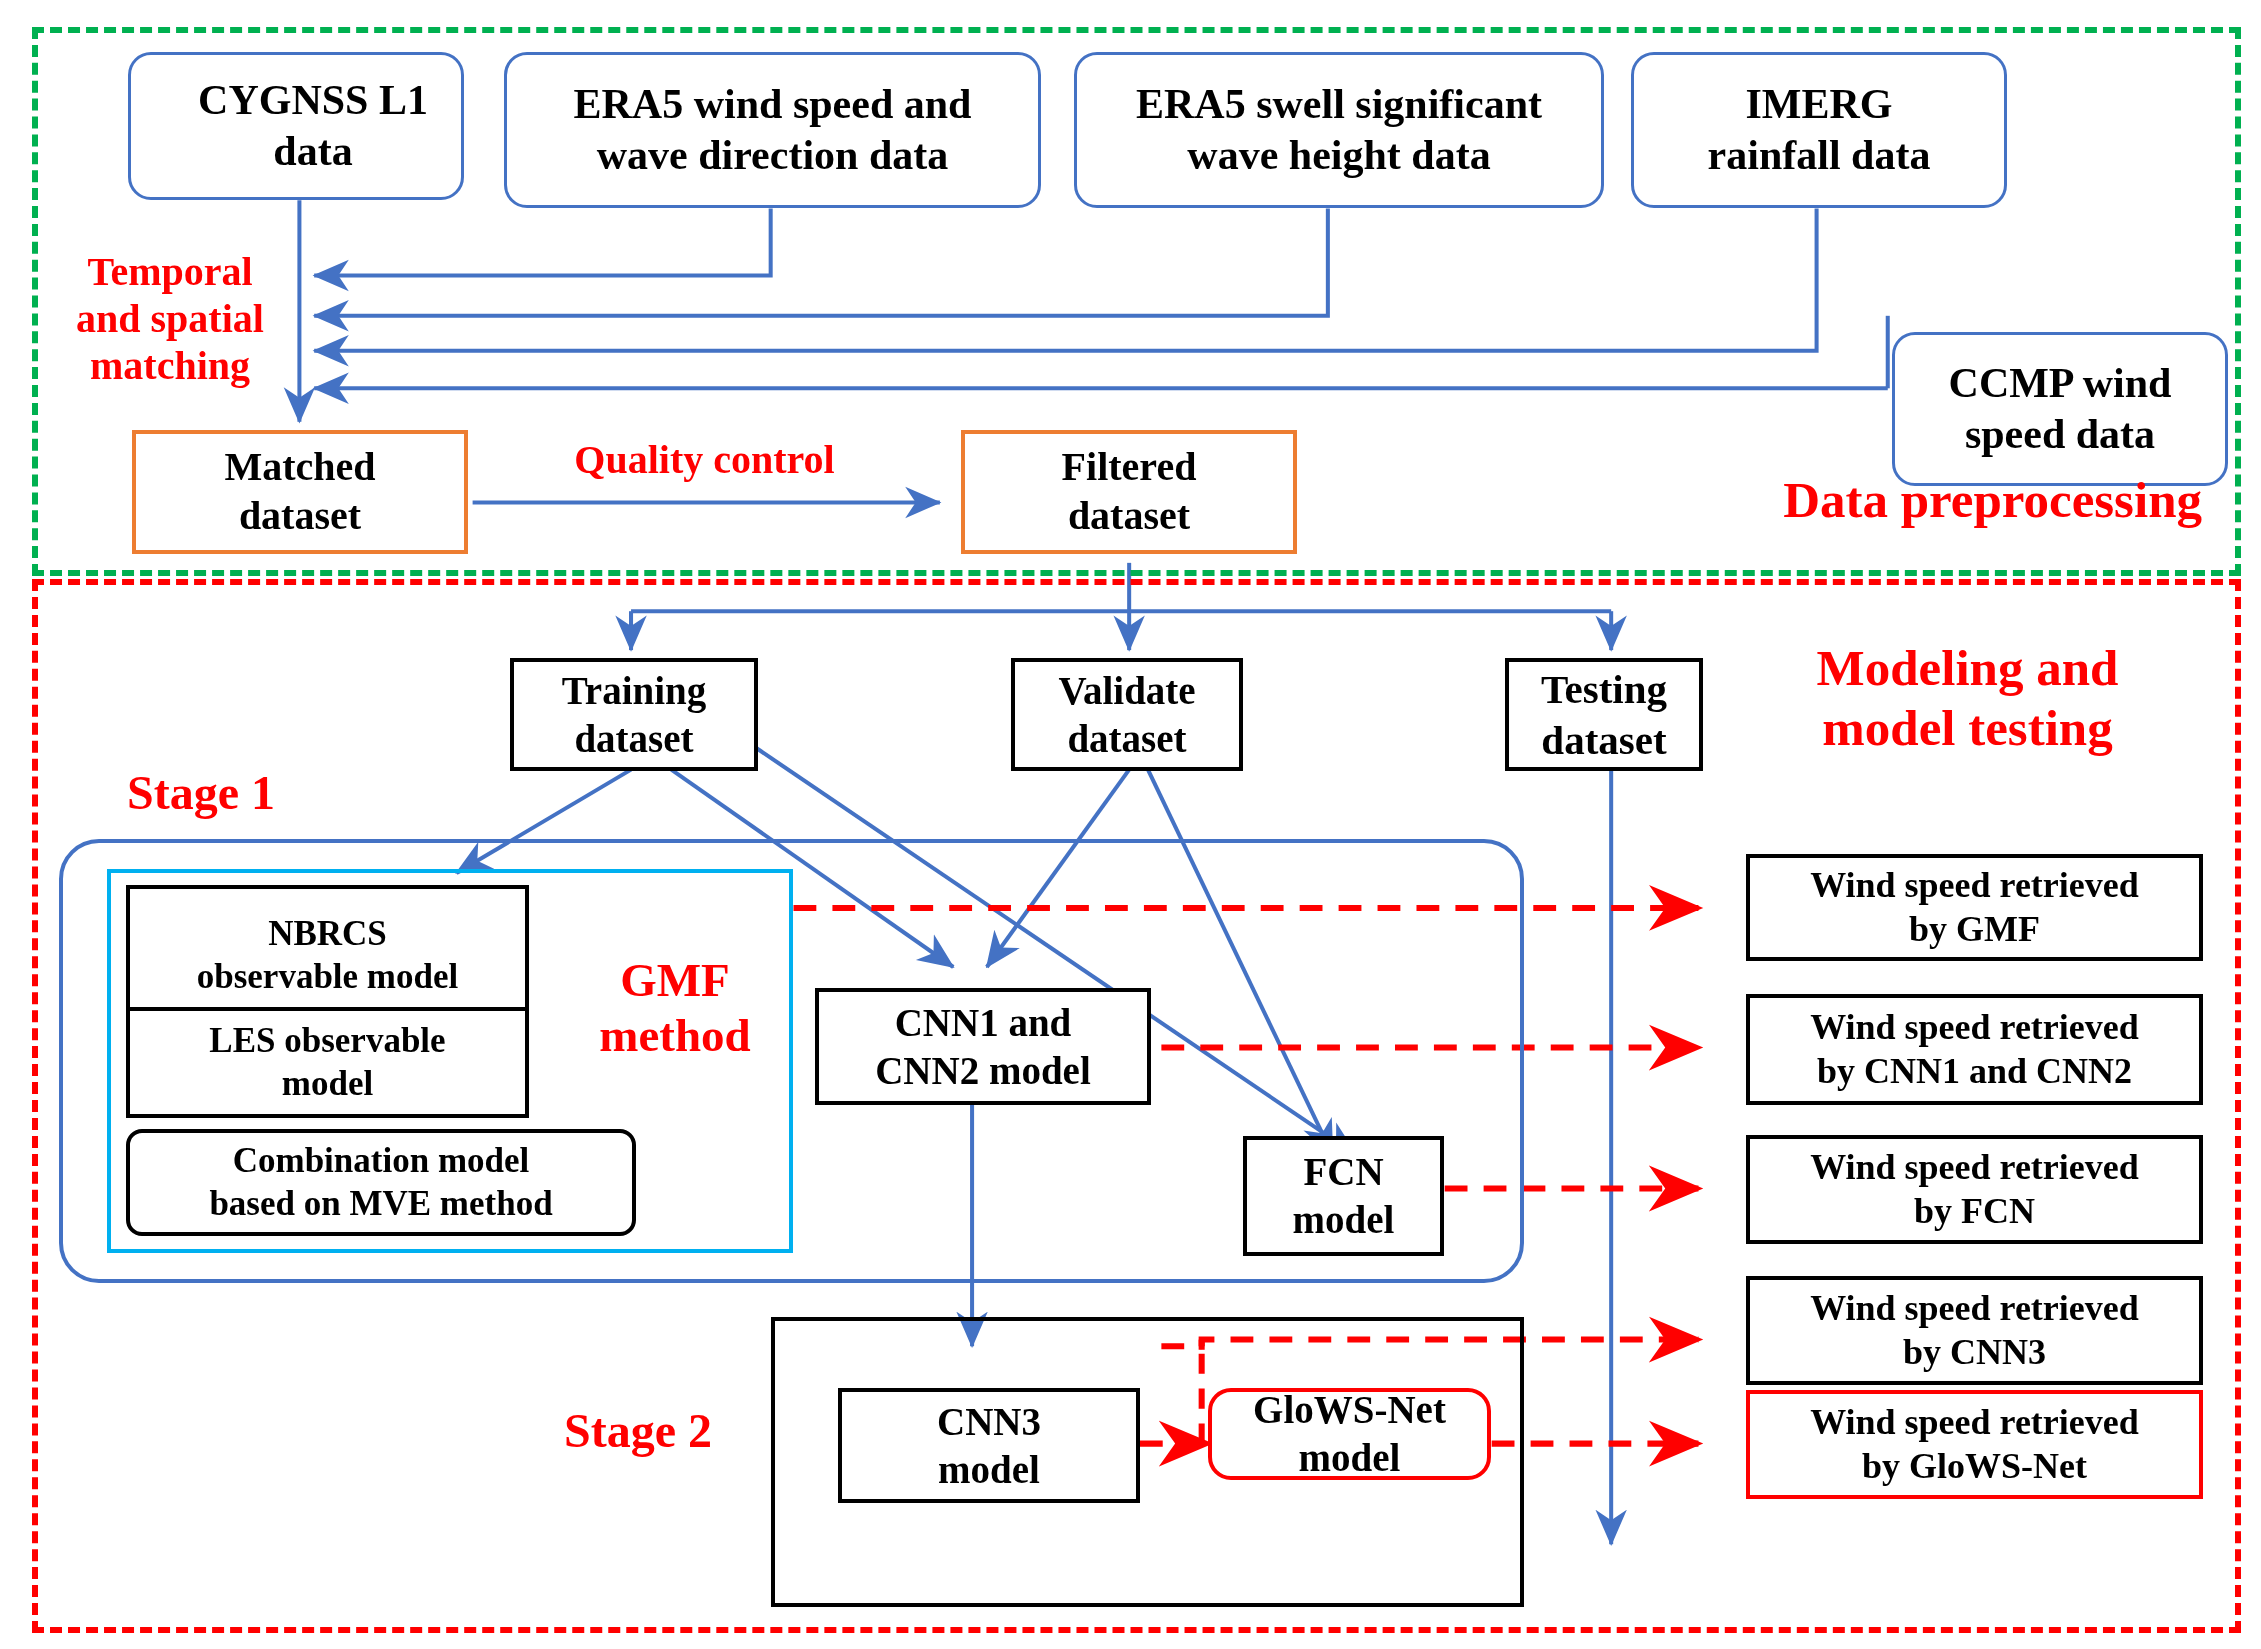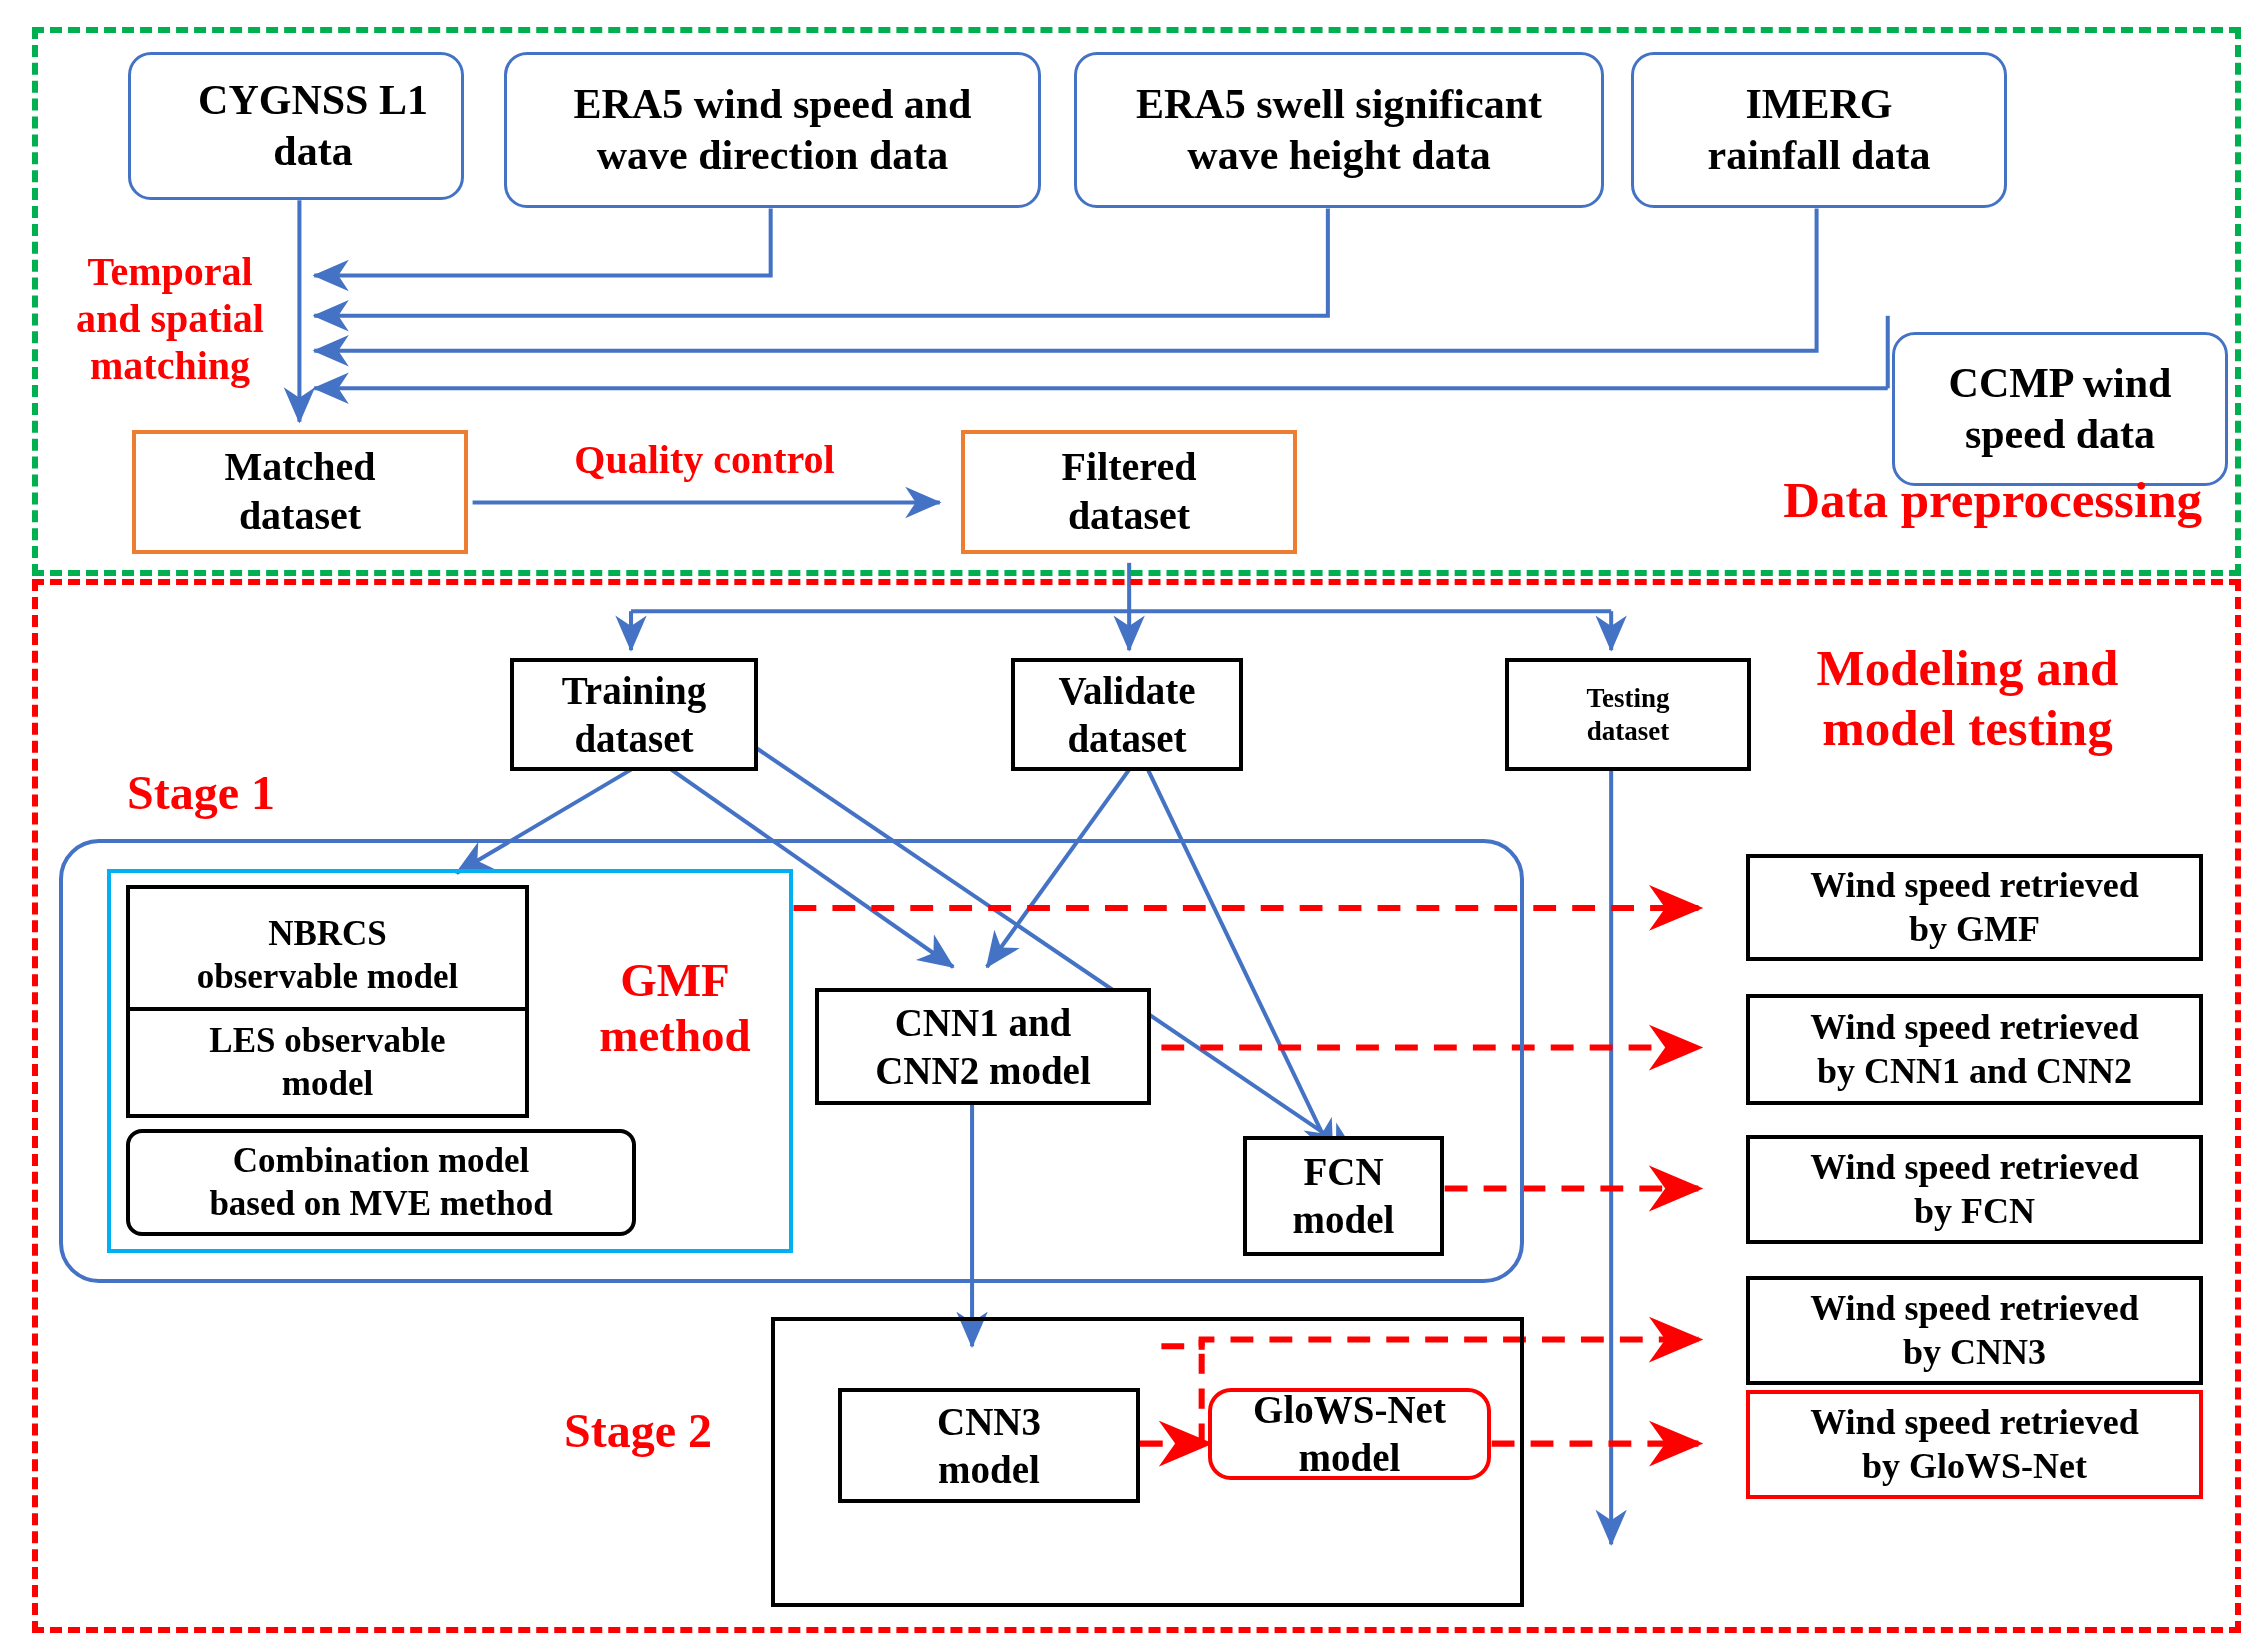--- a/index.html
+++ b/index.html
@@ -176,21 +176,21 @@
 
   <div class="lbl" style="left: 1719px; top: 638px; width: 497px; font-size: 51px; white-space: pre-line;">Modeling and
 model testing</div>
 
   <div class="node rect-black" style="left: 510px; top: 658px; width: 248px; height: 113px; font-size: 39px; white-space: pre-line;">Training
 dataset</div>
 
   <div class="node rect-black" style="left: 1011px; top: 658px; width: 232px; height: 113px; font-size: 39px; white-space: pre-line;">Validate
 dataset</div>
 
-  <div class="node rect-black" style="left: 1505px; top: 658px; width: 246px; height: 113px; font-size: 27px; white-space: pre-line;">Testing
+  <div class="node rect-black" style="left: 1505px; top: 658px; width: 198px; height: 113px; font-size: 41px; white-space: pre-line;">Testing
 dataset</div>
 
   <div class="lbl" style="left:87px;top:765px;width:228px;font-size:48px;">Stage 1</div>
 
   <div class="stage1-round" style="left:59px;top:839px;width:1457px;height:436px;"></div>
 
   <div class="gmf-inner" style="left:107px;top:869px;width:678px;height:376px;"></div>
 
   <div class="node rect-black" style="left: 126px; top: 885px; width: 403px; height: 141px; font-size: 35px; white-space: pre-line;">NBRCS
 observable model</div>

